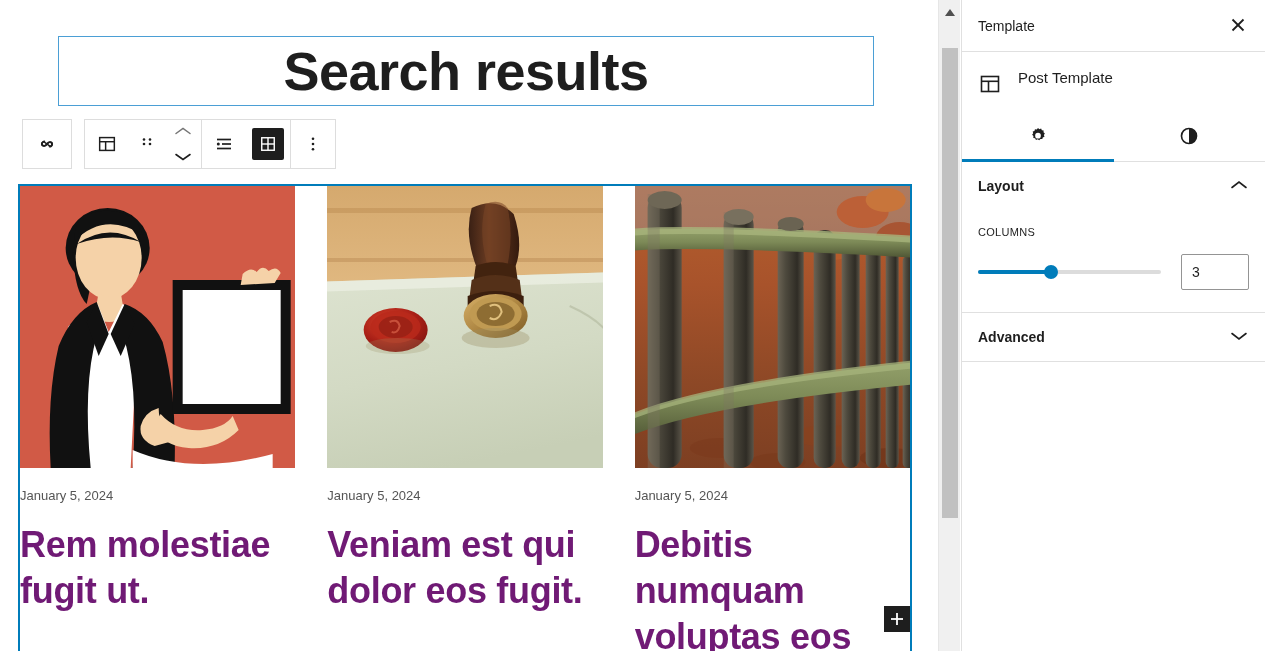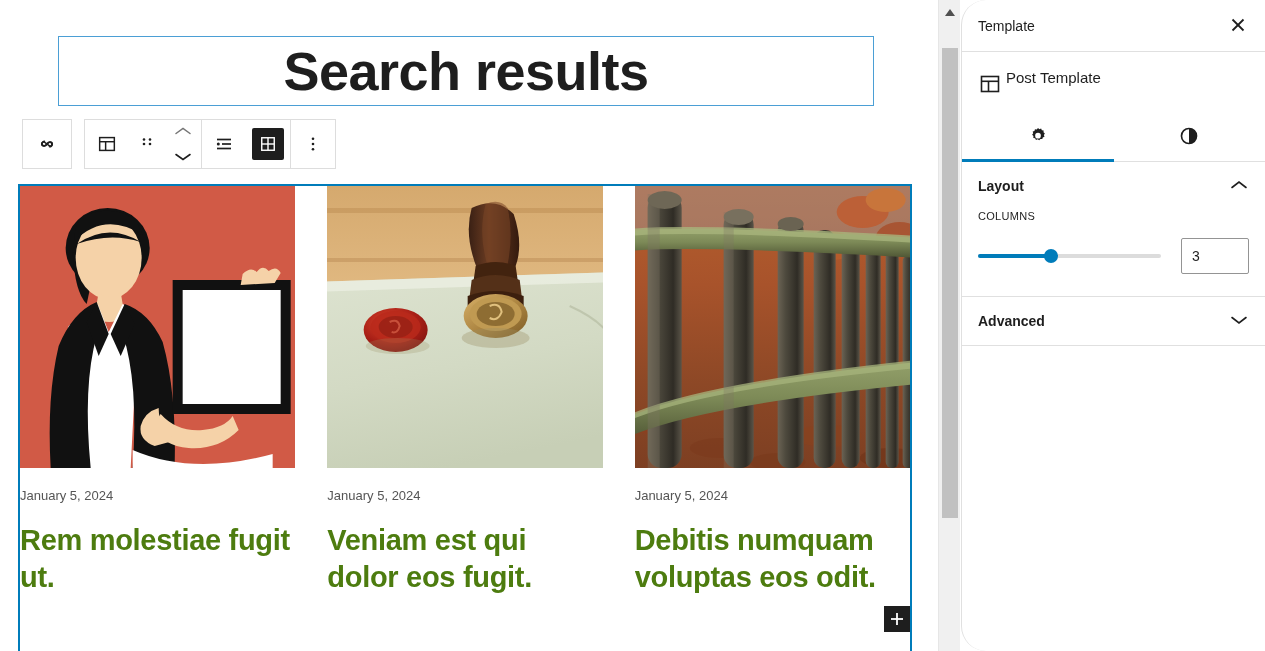--- a/index.html
+++ b/index.html
@@ -107,23 +107,23 @@
     background: #ddd;
   }
   .post-thumb svg { display: block; width: 100%; height: 100%; }
   .post-date {
     font-size: 13px;
     color: #555;
     margin-top: 20px;
     line-height: 1.3;
   }
   .post-title {
-    font-size: 29px;
+    font-size: 36px;
     font-weight: bold;
-    color: #4d7c0f;
+    color: #701a75;
     line-height: 1.28;
     margin-top: 17px;
     letter-spacing: -0.3px;
   }
 
   
   .appender-plus {
     position: absolute;
     left: 884px; top: 606px;
     width: 26px; height: 26px;
@@ -157,21 +157,20 @@
     cursor: pointer;
   }
 
   
   .sidebar {
     position: absolute;
     left: 961px; top: 0;
     width: 304px; height: 651px;
     background: #fff;
     border-left: 1px solid #e0e0e0;
-    border-radius: 25px;
   }
   .sb-header {
     height: 52px;
     display: flex;
     align-items: flex-end;
     border-bottom: 1px solid #e0e0e0;
     position: relative;
   }
   .sb-tab {
     padding: 0 16px;
@@ -194,21 +193,21 @@
     position: absolute;
     right: 10px; top: 10px;
     width: 34px; height: 34px;
     display: flex; align-items: center; justify-content: center;
     cursor: pointer;
   }
 
   .block-card {
     display: flex;
     padding: 16px 16px 18px 16px;
-    gap: 4px;
+    gap: 16px;
   }
   .block-card .bc-icon {
     width: 24px; height: 24px;
     flex: 0 0 24px;
     margin-top: 4px;
   }
   .block-card .bc-title {
     font-size: 15px;
     color: #1e1e1e;
     margin-bottom: 8px;
@@ -247,21 +246,21 @@
   .panel-head {
     display: flex; align-items: center; justify-content: space-between;
     height: 48px;
     cursor: pointer;
   }
   .panel-head .ph-title {
     font-size: 14px;
     font-weight: bold;
     color: #1e1e1e;
   }
-  .panel-body { padding-bottom: 22px; }
+  .panel-body { padding-bottom: 22px; margin-top: 16px; }
   .field-label {
     font-size: 11px;
     letter-spacing: 0.3px;
     color: #1e1e1e;
     text-transform: uppercase;
     margin-bottom: 16px;
   }
   .slider-row {
     display: flex;
     align-items: center;

